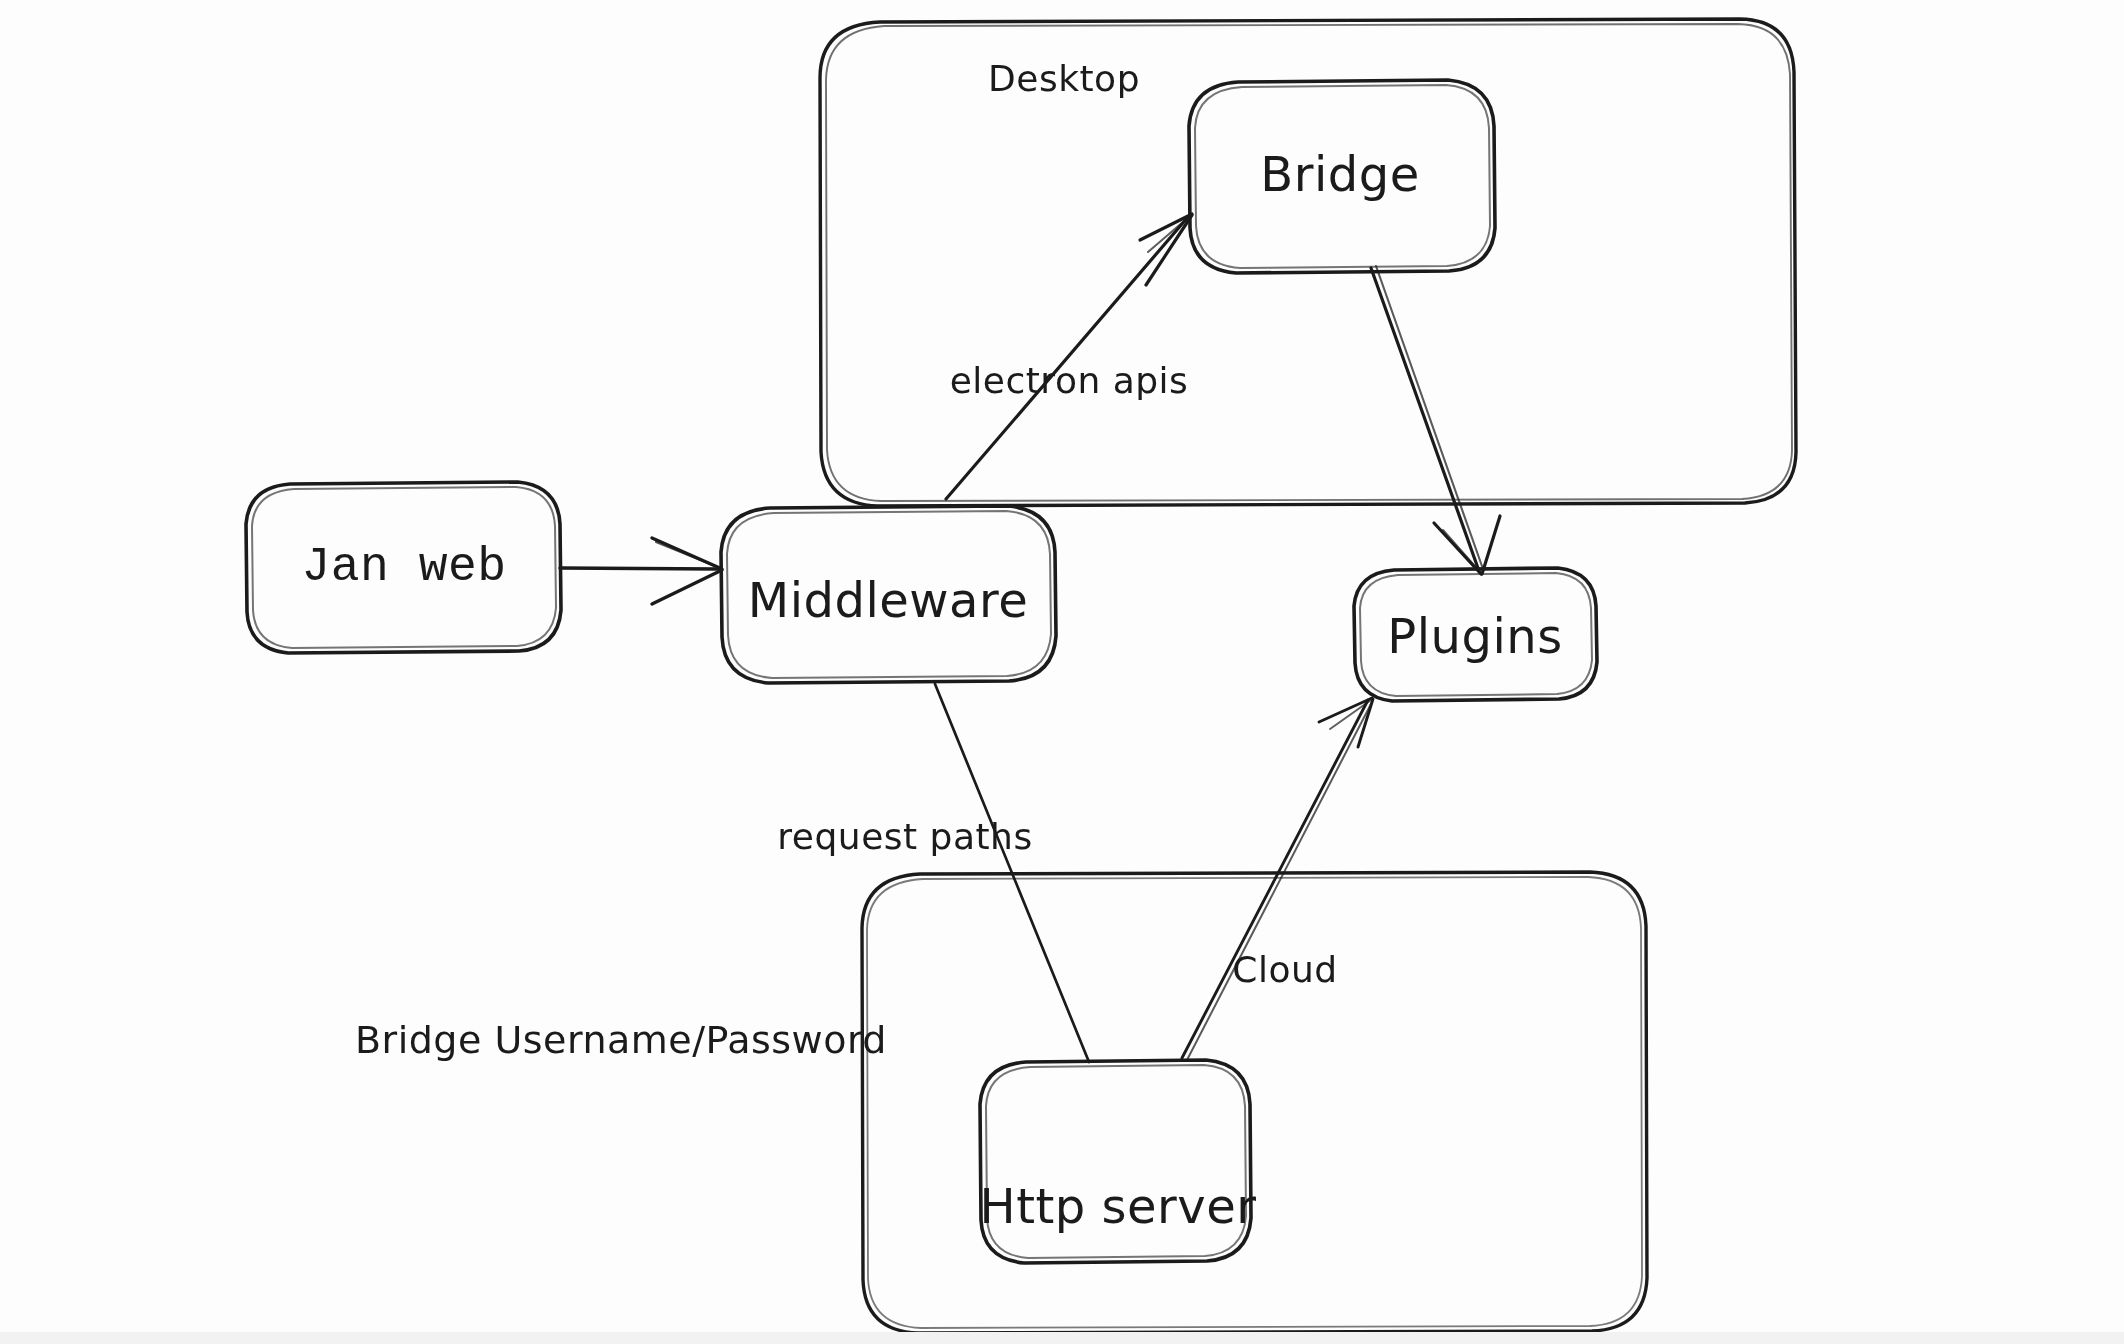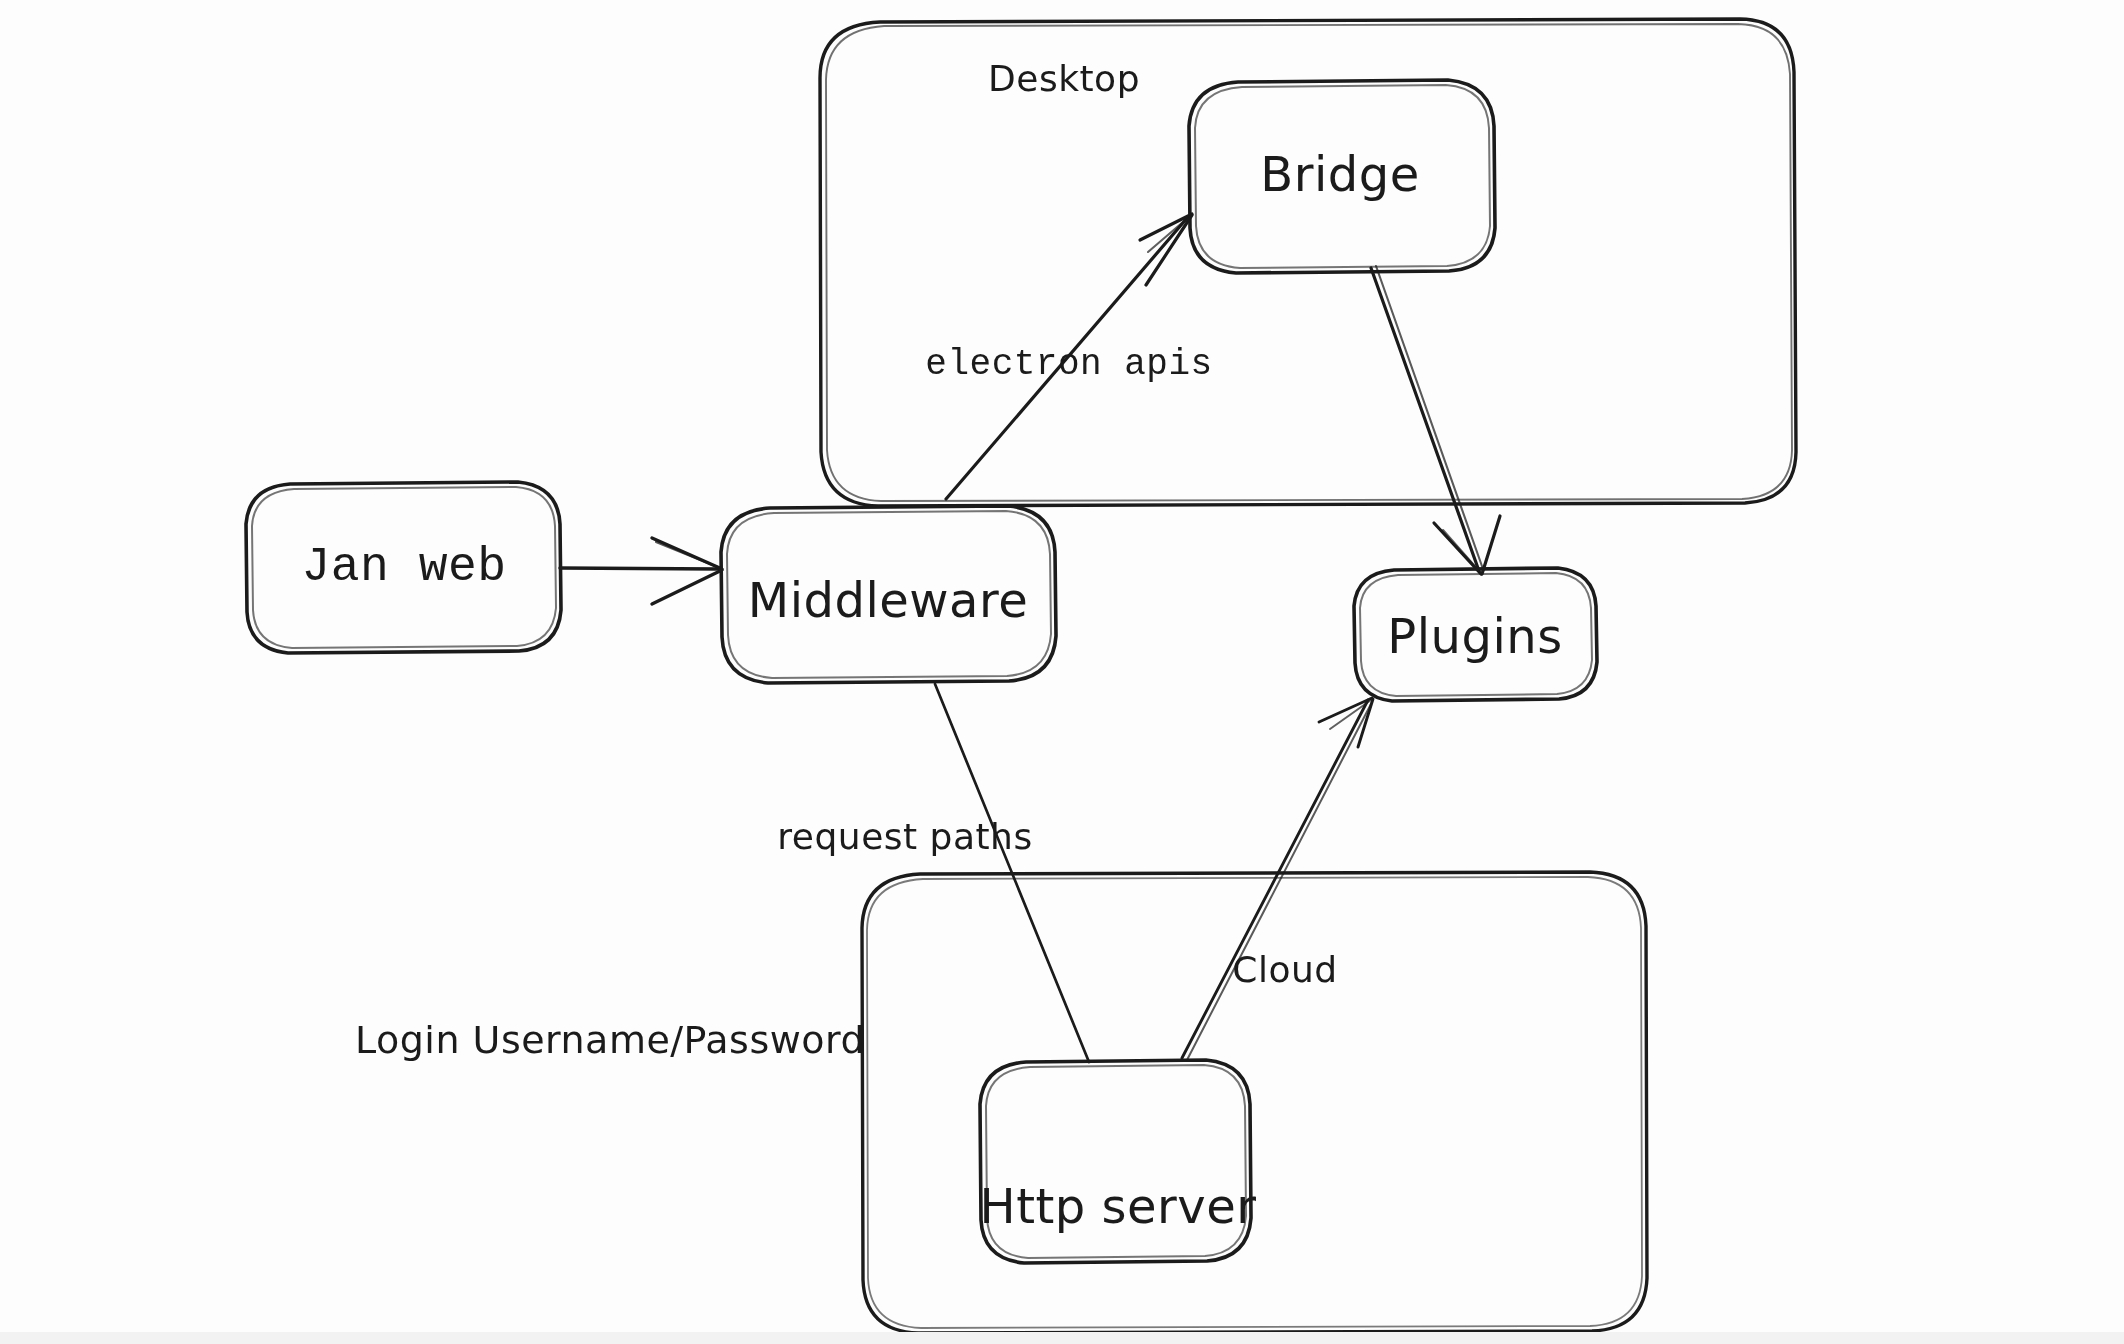--- a/index.html
+++ b/index.html
@@ -257,24 +257,24 @@
   <div class="node-label" style="left:1340px; top:174px;">Bridge</div>
 
   <div class="node-label" style="left:404px; top:567px;font-family:Liberation Mono, monospace;">Jan web</div>
 
   <div class="node-label" style="left:888px; top:600px;">Middleware</div>
 
   <div class="node-label" style="left:1475px; top:636px;">Plugins</div>
 
   <div class="node-label" style="left:1118px; top:1169px;margin-top:37px;">Http server</div>
 
-  <div class="edge-label" style="left:1069px; top:364px;font-family:Liberation Mono, monospace;">electron apis</div>
+  <div class="edge-label" style="left:1069px; top:380px;">electron apis</div>
 
   <div class="edge-label" style="left:905px; top:812px;margin-top:24px;">request paths</div>
 
   <div class="edge-label" style="left:1285px; top:969px;">Cloud</div>
 
 
-  <div class="note-line" style="left:355px; top:1018px;">Login Username/Password</div>
+  <div class="note-line" style="left:355px; top:1018px;">Bridge Username/Password</div>
 
   <div class="bottom-strip"></div>
 
 </div>
 
 </body></html>

